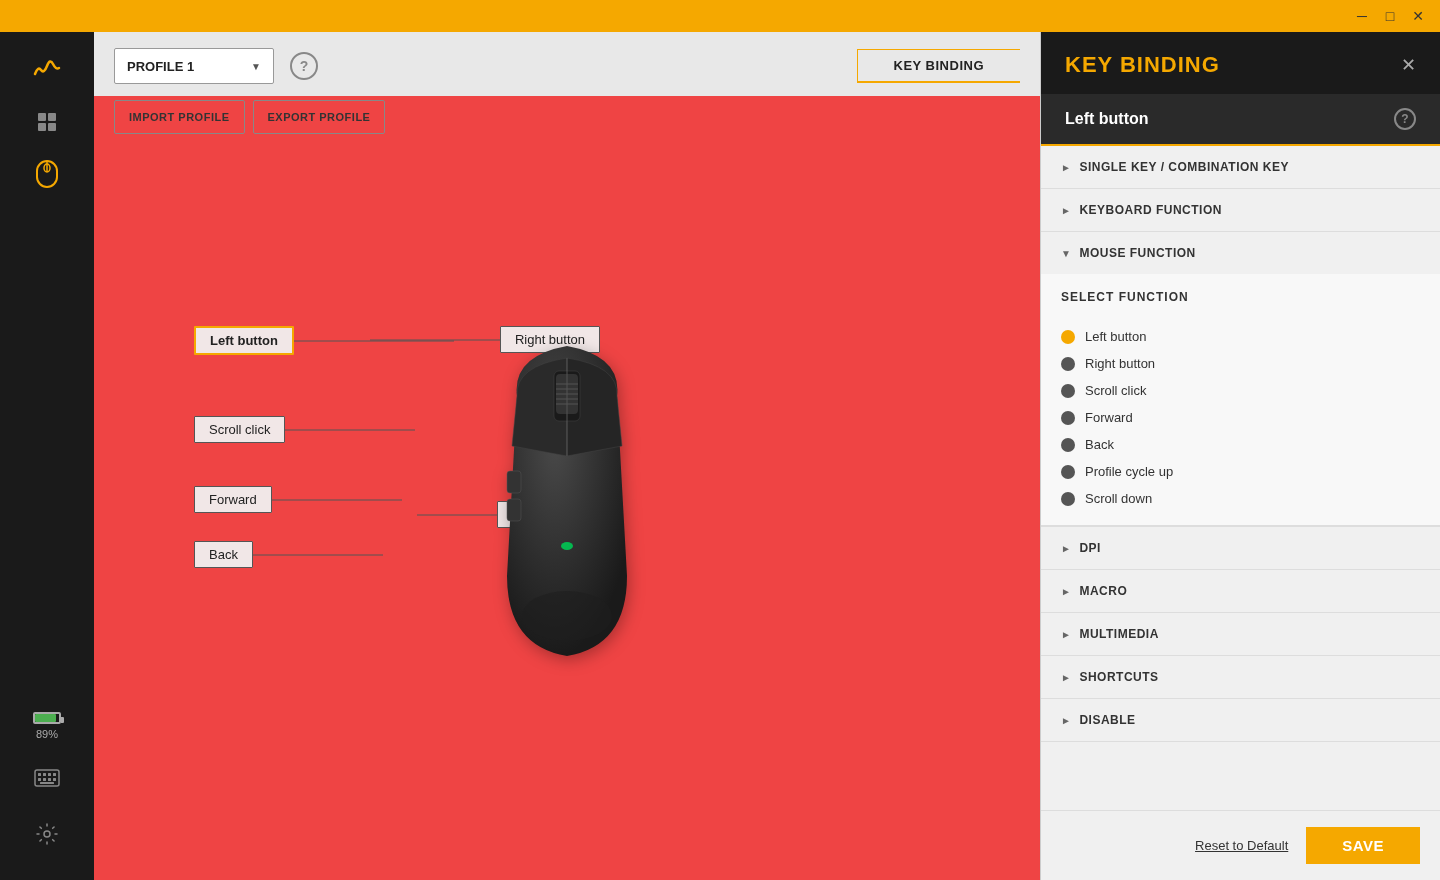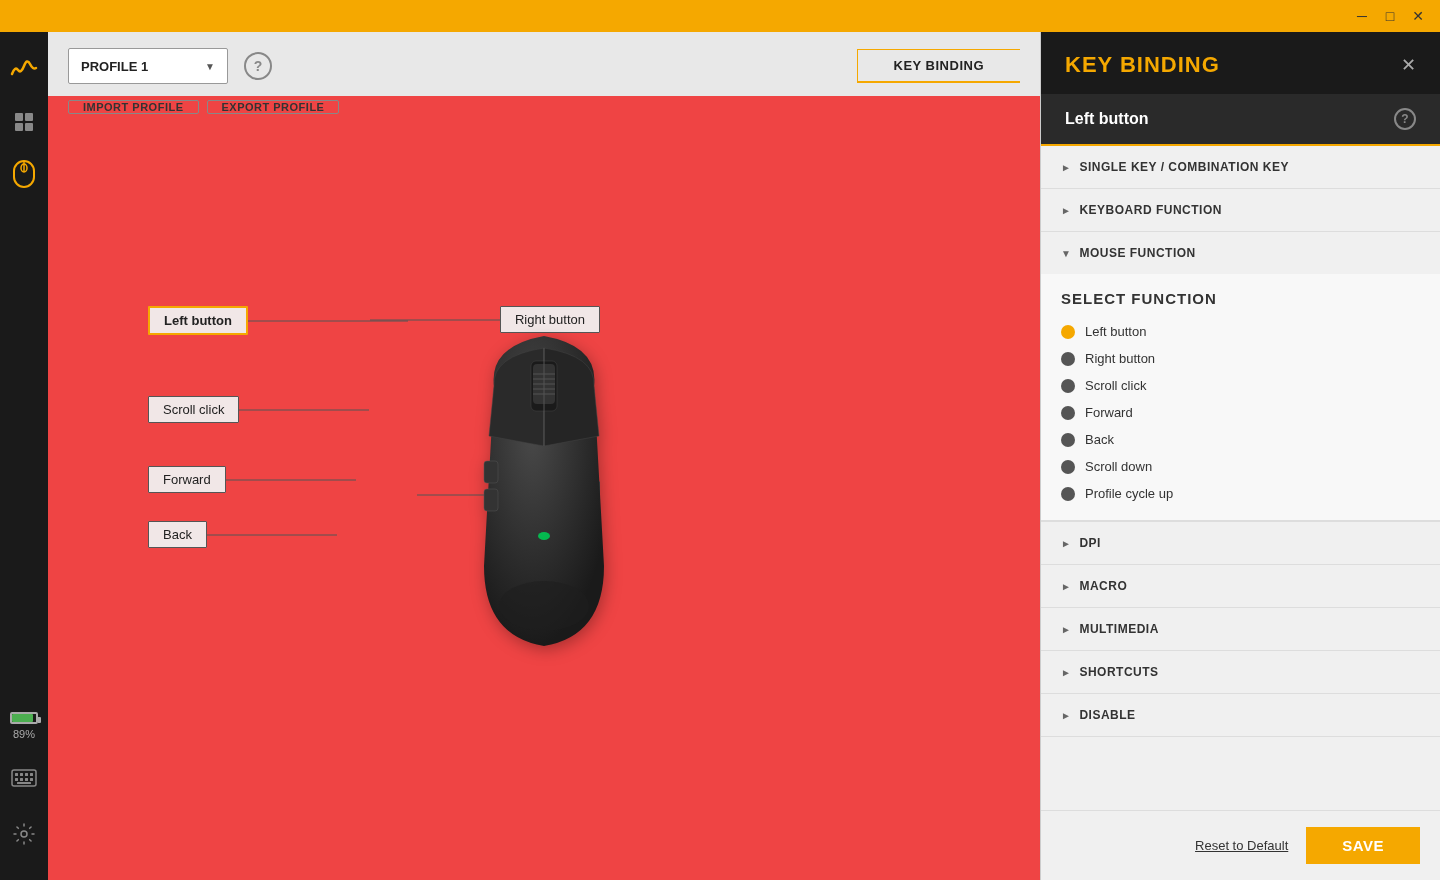--- a/index.html
+++ b/index.html
@@ -16,21 +16,21 @@
       background: transparent; border: none; cursor: pointer; color: #333; font-size: 14px;
     }
 
     
     #main-layout {
       flex: 1; display: flex; overflow: hidden;
     }
 
     
     #sidebar {
-      width: 48px; background: #1a1a1a; display: flex; flex-direction: column; align-items: center;
+      width: 94px; background: #1a1a1a; display: flex; flex-direction: column; align-items: center;
       padding: 16px 0; gap: 8px; flex-shrink: 0;
     }
     .sidebar-icon {
       width: 44px; height: 44px; display: flex; align-items: center; justify-content: center;
       border-radius: 4px; cursor: pointer; color: #aaa; font-size: 22px;
     }
     .sidebar-icon.active { color: #f5a800; }
     .sidebar-spacer { flex: 1; }
     .battery-display {
       display: flex; flex-direction: column; align-items: center; gap: 4px;
@@ -85,21 +85,21 @@
     .tab-btn.active {
       border-color: #f5a800; border-bottom: 2px solid #f5a800; color: #222;
     }
     .tab-btn:first-child { border-right: none; }
 
     
     #action-buttons {
       display: flex; gap: 8px; padding: 4px 20px 12px 20px;
     }
     .action-btn {
-      padding: 0 14px; border: 1px solid #888; background: transparent;
+      padding: 10px 14px; border: 1px solid #888; background: transparent;
       font-size: 11px; font-weight: 600; letter-spacing: 0.5px; cursor: pointer;
       color: #333; border-radius: 2px;
     }
 
     
     #mouse-area {
       flex: 1; position: relative; display: flex; align-items: center; justify-content: center;
       overflow: hidden;
     }
 
@@ -168,22 +168,22 @@
       text-transform: uppercase;
     }
     .accordion-arrow { font-size: 10px; color: #666; }
 
     
     .select-function-area {
       background: #f8f8f8; padding: 16px 20px;
       border-bottom: 1px solid #ddd;
     }
     .select-function-title {
-      font-size: 15px; font-weight: 700; color: #333; letter-spacing: 1px;
-      text-transform: uppercase; margin-bottom: 14px;
+      font-size: 12px; font-weight: 700; color: #333; letter-spacing: 1px;
+      text-transform: uppercase; margin-bottom: 22px;
     }
     .function-list { display: flex; flex-direction: column; gap: 6px; }
     .function-item {
       display: flex; align-items: center; gap: 10px;
       padding: 3px 0; cursor: pointer; font-size: 13px; color: #333;
     }
     .function-dot {
       width: 14px; height: 14px; border-radius: 50%; flex-shrink: 0;
     }
     .function-dot.selected { background: #f5a800; }
@@ -436,25 +436,25 @@
               <div class="function-item">
                 <div class="function-dot unselected"></div>
                 <span>Forward</span>
               </div>
               <div class="function-item">
                 <div class="function-dot unselected"></div>
                 <span>Back</span>
               </div>
               <div class="function-item">
                 <div class="function-dot unselected"></div>
+                <span>Profile cycle up</span>
+              </div>
+              <div class="function-item">
+                <div class="function-dot unselected"></div>
                 <span>Scroll down</span>
-              </div>
-              <div class="function-item">
-                <div class="function-dot unselected"></div>
-                <span>Profile cycle up</span>
               </div>
 
             </div>
           </div>
         </div>
 
         <div class="accordion-item">
           <div class="accordion-header">
             <span class="accordion-arrow">►</span>
             <span>DPI</span>

